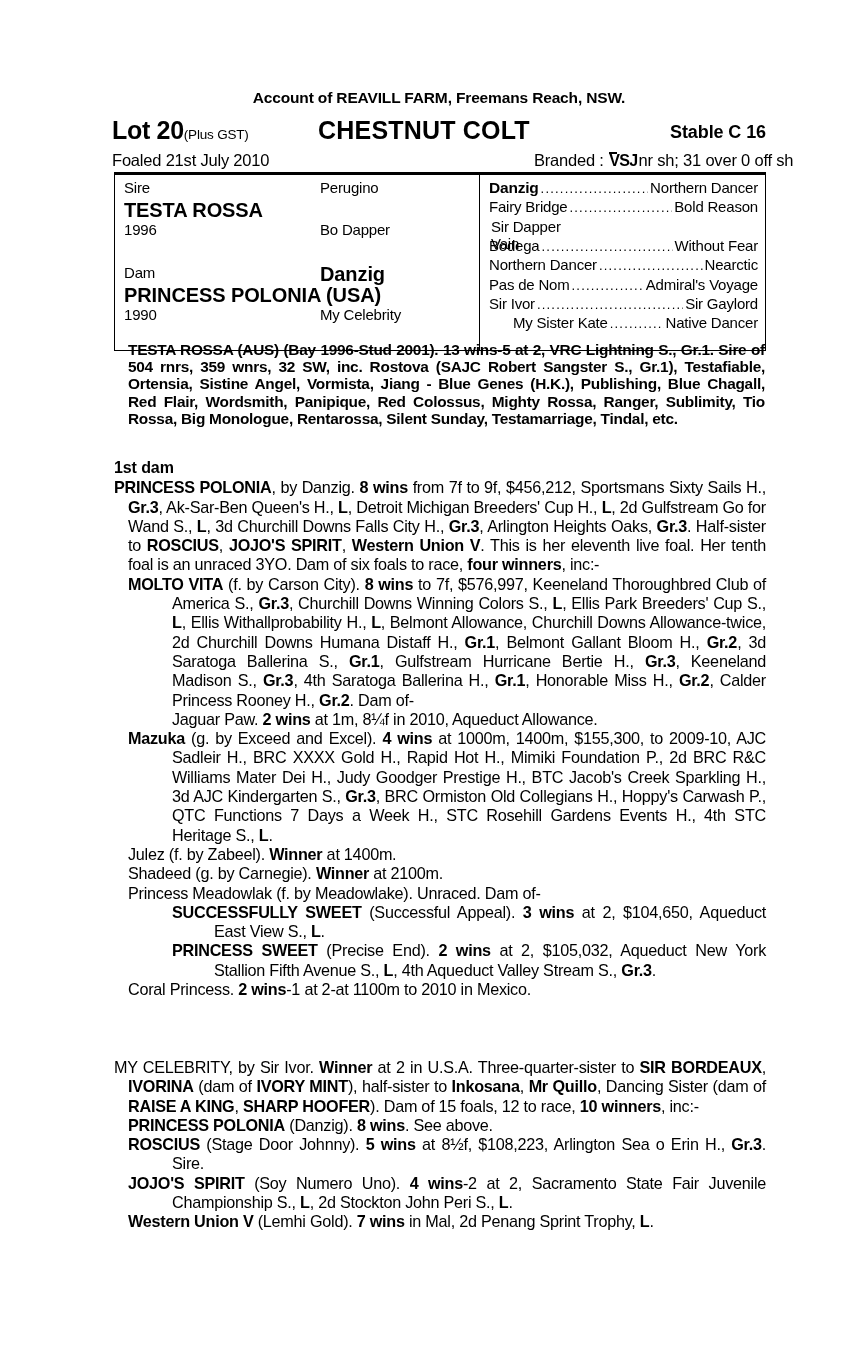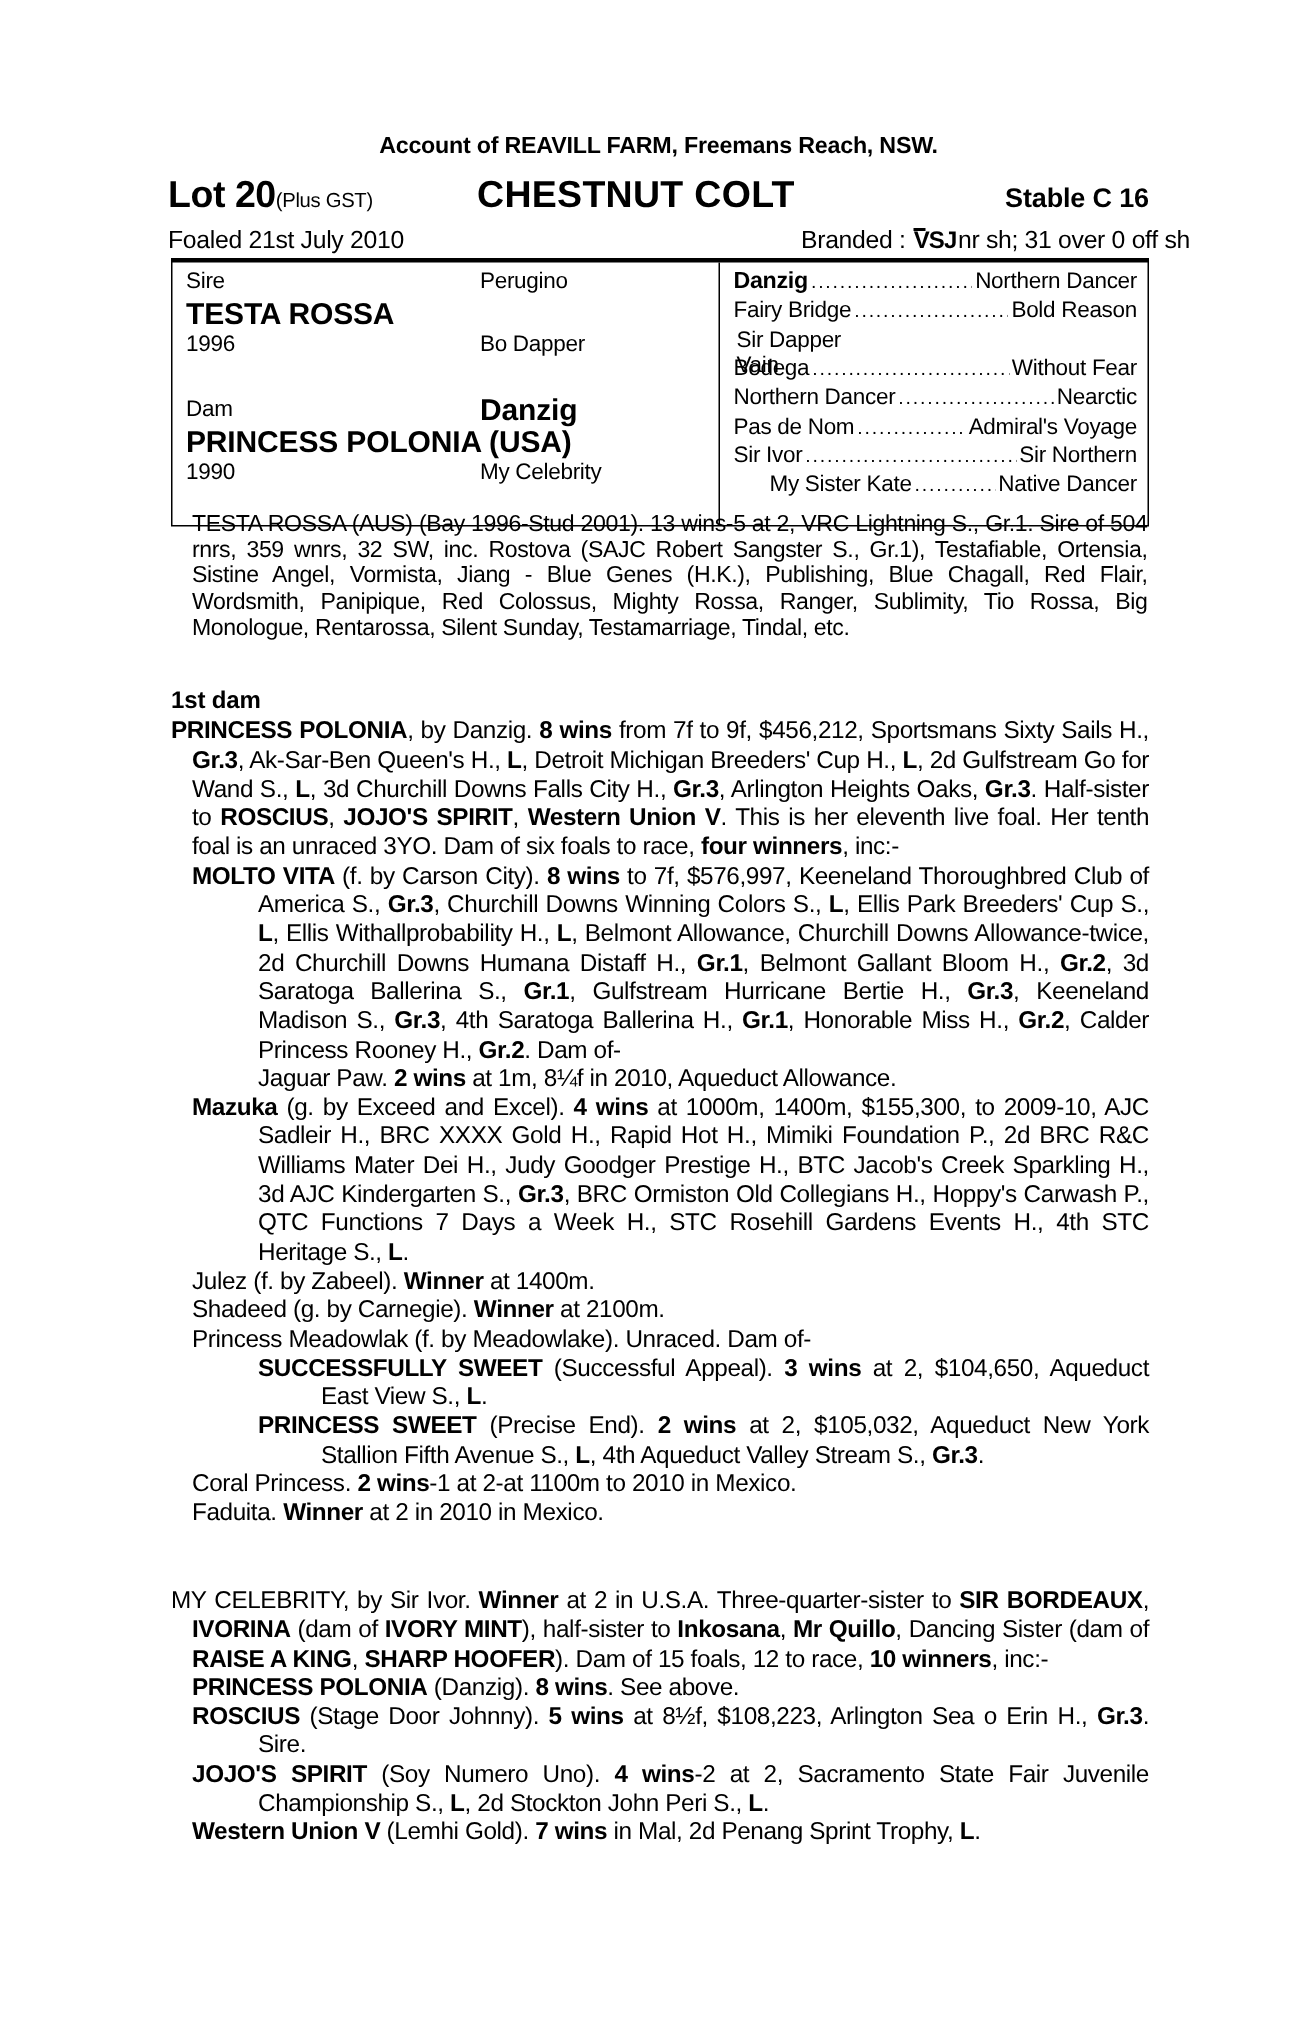--- a/index.html
+++ b/index.html
@@ -181,21 +181,21 @@
     color: #000;
   }
   .gp-gsire { flex: 0 0 auto; }
 
   
   .sire-summary {
     position: absolute;
     left: 128px;
     top: 341px;
     width: 637px;
-    font-weight: normal;
+    font-weight: bold;
     font-size: 15.4px;
     line-height: 17.2px;
     letter-spacing: -0.25px;
     text-align: justify;
     text-justify: inter-word;
   }
 
   
   .body-block {
     position: absolute;
@@ -298,21 +298,21 @@
           <span class="gp-gsire">Nearctic</span>
         </div>
         <div class="gp-row" style="top: 100.5px;">
           <span class="gp-name">Pas de Nom</span>
           <span class="gp-dots">..........................................................................................</span>
           <span class="gp-gsire">Admiral's Voyage</span>
         </div>
         <div class="gp-row" style="top: 119.8px;">
           <span class="gp-name">Sir Ivor</span>
           <span class="gp-dots">..........................................................................................</span>
-          <span class="gp-gsire">Sir Northern</span>
+          <span class="gp-gsire">Sir Gaylord</span>
         </div>
         <div class="gp-row" style="top: 139.1px; margin-left: 24px;">
           <span class="gp-name">My Sister Kate</span>
           <span class="gp-dots">..........................................................................................</span>
           <span class="gp-gsire">Native Dancer</span>
         </div>
       </div>
   </div>
 
   <div class="sire-summary">TESTA ROSSA (AUS) (Bay 1996-Stud 2001). 13 wins-5 at 2, VRC Lightning S., Gr.1. Sire of 504 rnrs, 359 wnrs, 32 SW, inc. Rostova (SAJC Robert Sangster S., Gr.1), Testafiable, Ortensia, Sistine Angel, Vormista, Jiang - Blue Genes (H.K.), Publishing, Blue Chagall, Red Flair, Wordsmith, Panipique, Red Colossus, Mighty Rossa, Ranger, Sublimity, Tio Rossa, Big Monologue, Rentarossa, Silent Sunday, Testamarriage, Tindal, etc.</div>
@@ -323,21 +323,20 @@
         <p class="entry lvl0"><b>PRINCESS POLONIA</b><span>, by Danzig. </span><b>8 wins</b><span> from 7f to 9f, $456,212, Sportsmans Sixty Sails H., </span><b>Gr.3</b><span>, Ak-Sar-Ben Queen's H., </span><b>L</b><span>, Detroit Michigan Breeders' Cup H., </span><b>L</b><span>, 2d Gulfstream Go for Wand S., </span><b>L</b><span>, 3d Churchill Downs Falls City H., </span><b>Gr.3</b><span>, Arlington Heights Oaks, </span><b>Gr.3</b><span>. Half-sister to </span><b>ROSCIUS</b><span>, </span><b>JOJO'S SPIRIT</b><span>, </span><b>Western Union V</b><span>. This is her eleventh live foal. Her tenth foal is an unraced 3YO. Dam of six foals to race, </span><b>four winners</b><span>, inc:-</span></p>
         <p class="entry lvl1"><b>MOLTO VITA</b><span> (f. by Carson City). </span><b>8 wins</b><span> to 7f, $576,997, Keeneland Thoroughbred Club of America S., </span><b>Gr.3</b><span>, Churchill Downs Winning Colors S., </span><b>L</b><span>, Ellis Park Breeders' Cup S., </span><b>L</b><span>, Ellis Withallprobability H., </span><b>L</b><span>, Belmont Allowance, Churchill Downs Allowance-twice, 2d Churchill Downs Humana Distaff H., </span><b>Gr.1</b><span>, Belmont Gallant Bloom H., </span><b>Gr.2</b><span>, 3d Saratoga Ballerina S., </span><b>Gr.1</b><span>, Gulfstream Hurricane Bertie H., </span><b>Gr.3</b><span>, Keeneland Madison S., </span><b>Gr.3</b><span>, 4th Saratoga Ballerina H., </span><b>Gr.1</b><span>, Honorable Miss H., </span><b>Gr.2</b><span>, Calder Princess Rooney H., </span><b>Gr.2</b><span>. Dam of-</span></p>
         <p class="entry lvl2 nowrapflat"><span>Jaguar Paw. </span><b>2 wins</b><span> at 1m, 8¼f in 2010, Aqueduct Allowance.</span></p>
         <p class="entry lvl1"><b>Mazuka</b><span> (g. by Exceed and Excel). </span><b>4 wins</b><span> at 1000m, 1400m, $155,300, to 2009-10, AJC Sadleir H., BRC XXXX Gold H., Rapid Hot H., Mimiki Foundation P., 2d BRC R&amp;C Williams Mater Dei H., Judy Goodger Prestige H., BTC Jacob's Creek Sparkling H., 3d AJC Kindergarten S., </span><b>Gr.3</b><span>, BRC Ormiston Old Collegians H., Hoppy's Carwash P., QTC Functions 7 Days a Week H., STC Rosehill Gardens Events H., 4th STC Heritage S., </span><b>L</b><span>.</span></p>
         <p class="entry lvl1 nowrapflat" style="padding-left: 14px; text-indent: 0px;"><span>Julez (f. by Zabeel). </span><b>Winner</b><span> at 1400m.</span></p>
         <p class="entry lvl1 nowrapflat" style="padding-left: 14px; text-indent: 0px;"><span>Shadeed (g. by Carnegie). </span><b>Winner</b><span> at 2100m.</span></p>
         <p class="entry lvl1 nowrapflat" style="padding-left: 14px; text-indent: 0px;"><span>Princess Meadowlak (f. by Meadowlake). Unraced. Dam of-</span></p>
         <p class="entry lvl2"><b>SUCCESSFULLY SWEET</b><span> (Successful Appeal). </span><b>3 wins</b><span> at 2, $104,650, Aqueduct East View S., </span><b>L</b><span>.</span></p>
         <p class="entry lvl2"><b>PRINCESS SWEET</b><span> (Precise End). </span><b>2 wins</b><span> at 2, $105,032, Aqueduct New York Stallion Fifth Avenue S., </span><b>L</b><span>, 4th Aqueduct Valley Stream S., </span><b>Gr.3</b><span>.</span></p>
         <p class="entry lvl1 nowrapflat" style="padding-left: 14px; text-indent: 0px;"><span>Coral Princess. </span><b>2 wins</b><span>-1 at 2-at 1100m to 2010 in Mexico.</span></p>
-        <p class="entry lvl1 nowrapflat" style="padding-left: 14px; text-indent: 0px;"><span>Faduita. </span><b>Winner</b><span> at 2 in 2010 in Mexico.</span></p>
       </div>
   </div>
 
   <div class="body-block" id="dam2-block">
     <div id="dam2-entries">
         <p class="entry lvl0"><span>MY CELEBRITY, by Sir Ivor. </span><b>Winner</b><span> at 2 in U.S.A. Three-quarter-sister to </span><b>SIR BORDEAUX</b><span>, </span><b>IVORINA</b><span> (dam of </span><b>IVORY MINT</b><span>), half-sister to </span><b>Inkosana</b><span>, </span><b>Mr Quillo</b><span>, Dancing Sister (dam of </span><b>RAISE A KING</b><span>, </span><b>SHARP HOOFER</b><span>). Dam of 15 foals, 12 to race, </span><b>10 winners</b><span>, inc:-</span></p>
         <p class="entry lvl1 nowrapflat"><b>PRINCESS POLONIA</b><span> (Danzig). </span><b>8 wins</b><span>. See above.</span></p>
         <p class="entry lvl1"><b>ROSCIUS</b><span> (Stage Door Johnny). </span><b>5 wins</b><span> at 8½f, $108,223, Arlington Sea o Erin H., </span><b>Gr.3</b><span>. Sire.</span></p>
         <p class="entry lvl1"><b>JOJO'S SPIRIT</b><span> (Soy Numero Uno). </span><b>4 wins</b><span>-2 at 2, Sacramento State Fair Juvenile Championship S., </span><b>L</b><span>, 2d Stockton John Peri S., </span><b>L</b><span>.</span></p>
         <p class="entry lvl1 nowrapflat"><b>Western Union V</b><span> (Lemhi Gold). </span><b>7 wins</b><span> in Mal, 2d Penang Sprint Trophy, </span><b>L</b><span>.</span></p>

